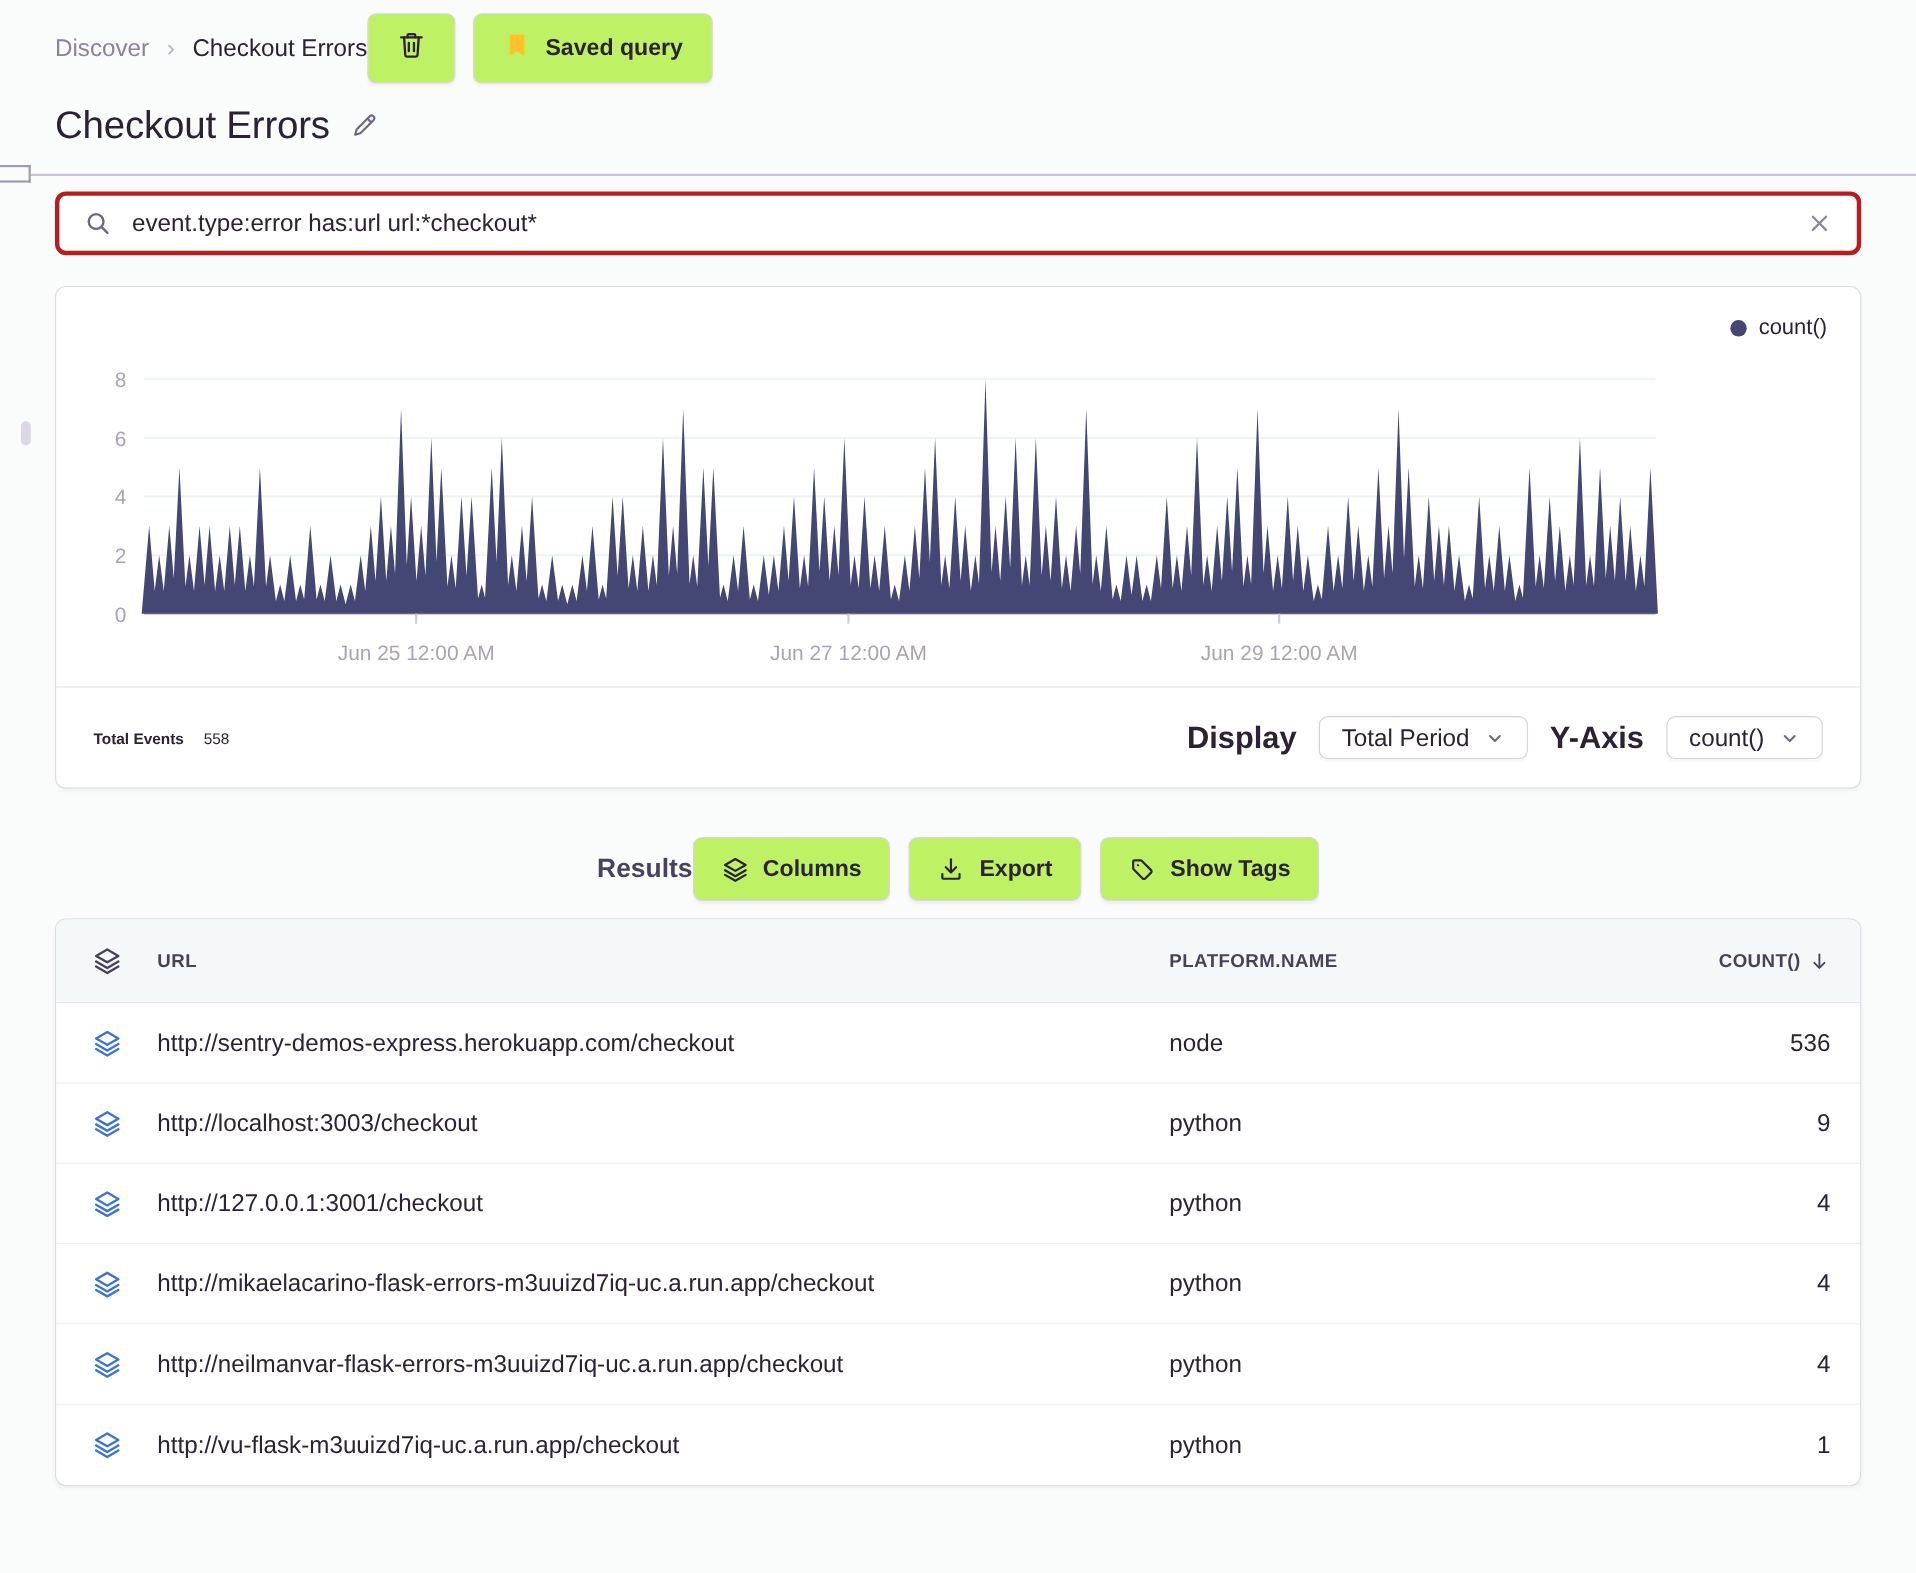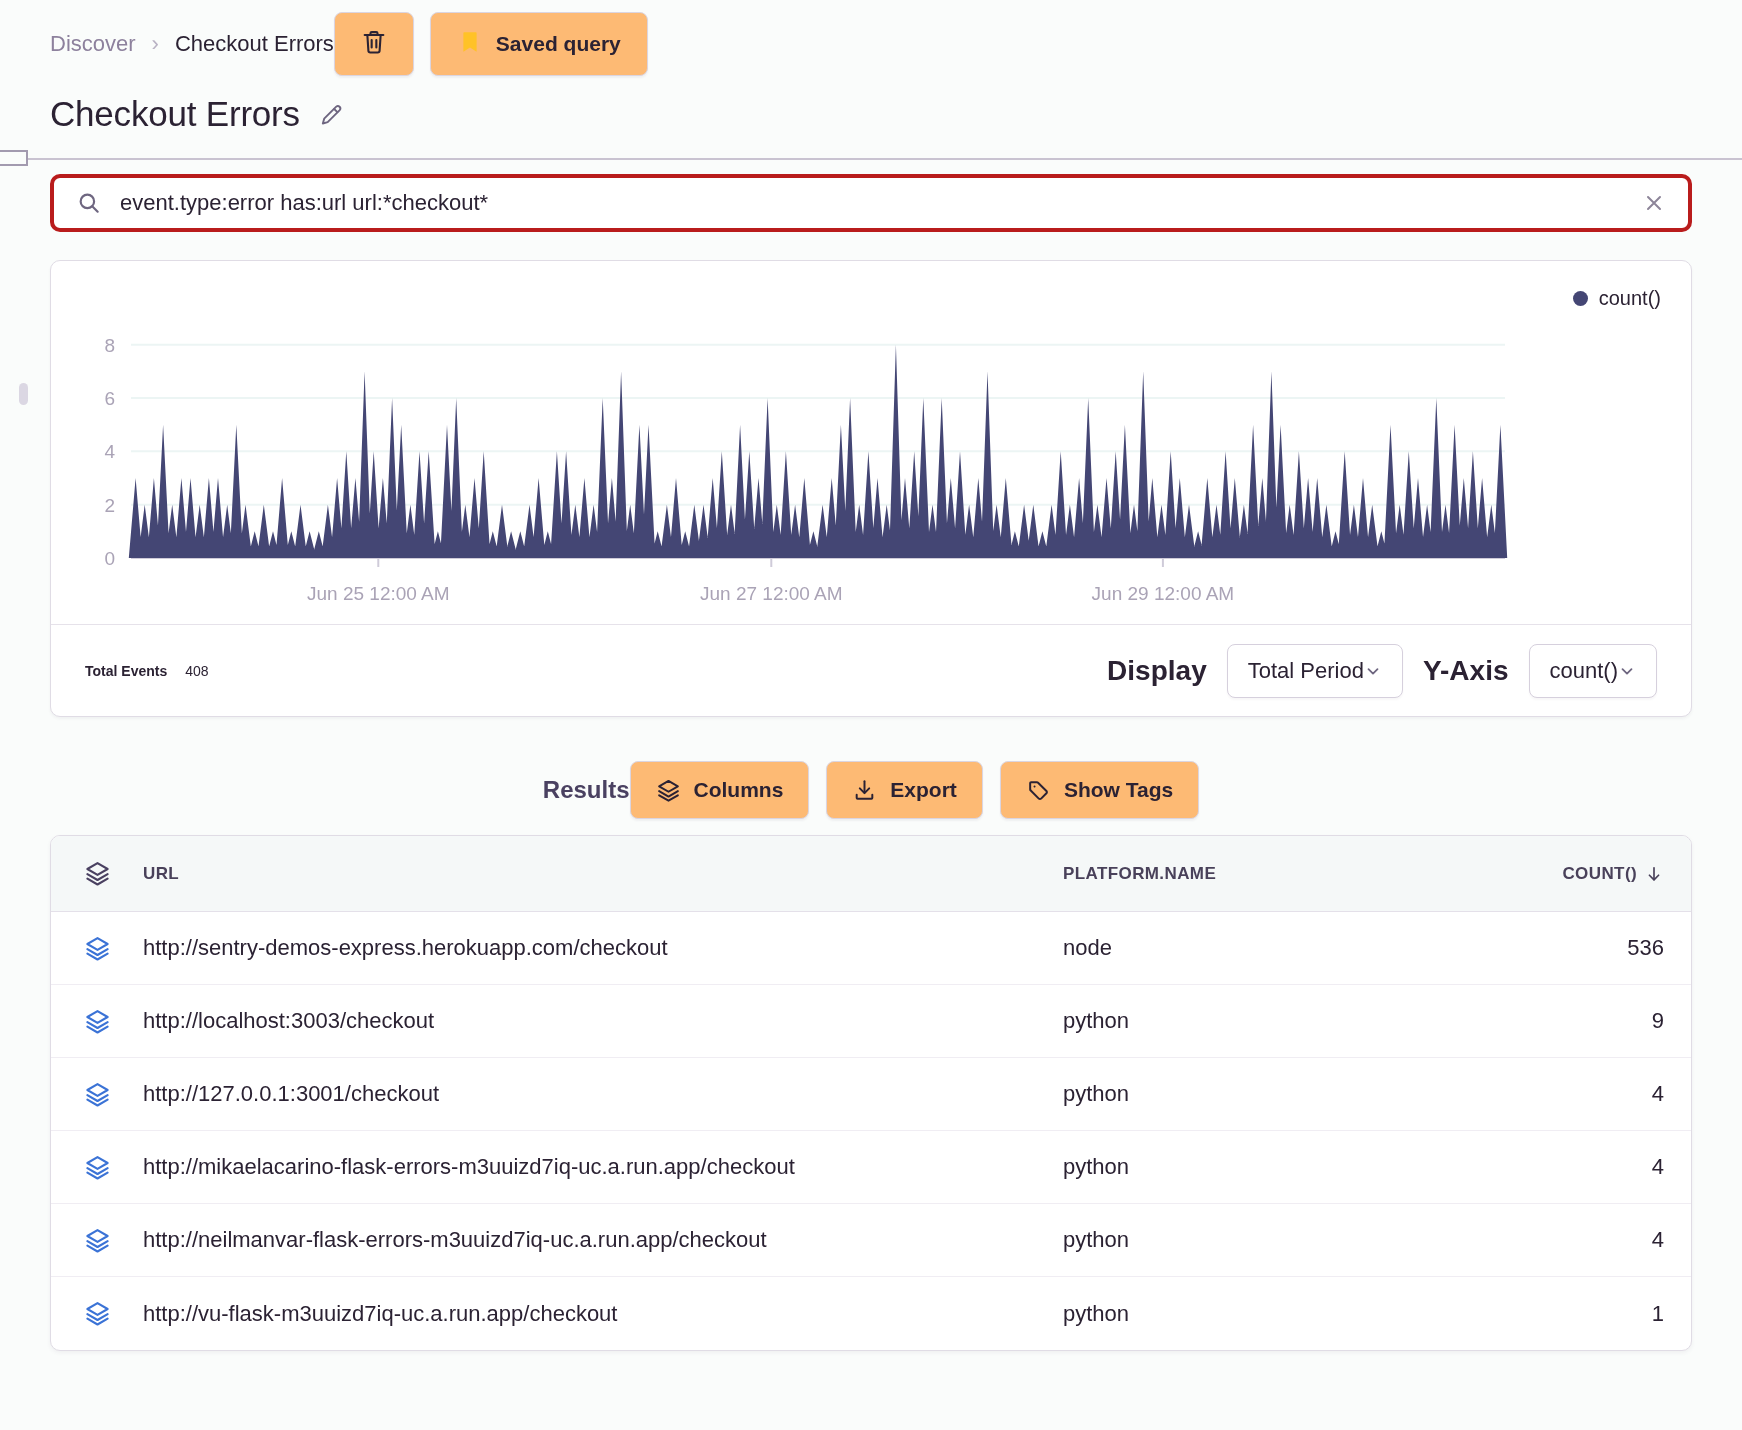--- a/index.html
+++ b/index.html
@@ -12,21 +12,21 @@
   .page { padding:0 50px; }
 
   
   .topbar { display:flex; align-items:center; padding-top:14px; height:74px; }
   .breadcrumb { display:flex; align-items:center; gap:16px; font-size:22px; }
   .crumb-root { color:#8d819d; cursor:pointer; }
   .crumb-sep { color:#b9b2c4; font-size:22px; }
   .crumb-current { color:#2b2233; }
   .top-actions { display:flex; gap:16px; }
   .btn {
-    background:#fdba74; border:1px solid #dbd5e0; border-radius:8px;
+    background:#bef264; border:1px solid #dbd5e0; border-radius:8px;
     box-shadow:0 2px 2px rgba(64,52,84,.06);
     display:inline-flex; align-items:center; justify-content:center;
     font-weight:700; font-size:21px; color:#2b2233; cursor:pointer; gap:13px;
   }
   .icon-btn { width:80px; height:64px; }
   .saved-btn { height:64px; padding:0 26px; }
 
   
   .title-row { margin-top:20px; display:flex; align-items:center; gap:18px; }
   .page-title { margin:0; font-size:35px; font-weight:400; color:#2b2233; letter-spacing:-.2px; }
@@ -55,22 +55,22 @@
     padding:26px 30px 2px; font-size:20px; color:#2b2233; }
   .legend-dot { width:15px; height:15px; border-radius:50%; }
   svg.chart { display:block; margin:0 22px; }
   .ytick, .xtick { font-family:"Liberation Sans", sans-serif; font-size:19px; fill:#aaa3b6; }
   .chart-footer { border-top:1px solid #e6e2ea; height:92px; margin-top:6px;
     display:flex; justify-content:space-between; align-items:center; padding:0 34px; }
   .total-events { font-size:14px; display:flex; align-items:baseline; gap:18px; }
   .total-label { font-weight:700; }
   .chart-controls { display:flex; align-items:center; gap:20px; }
   .control-label { font-weight:700; font-size:28px; }
-  .dropdown { display:flex; align-items:center; background:#fff; border:1px solid #d6d0dd;
-    border-radius:8px; height:54px; padding:0 20px; font-size:22px; color:#2b2233; cursor:pointer;
+  .dropdown { display:flex; align-items:center; gap:14px; background:#fff; border:1px solid #d6d0dd;
+    border-radius:8px; height:39px; padding:0 20px; font-size:22px; color:#2b2233; cursor:pointer;
     box-shadow:0 2px 2px rgba(64,52,84,.04); }
   .chev { color:#6e6680; display:flex; }
 
   
   .results-row { margin-top:44px; display:flex; justify-content:center; align-items:center; }
   .results-heading { margin:0; font-size:24px; font-weight:700; color:#4a4161; }
   .results-actions { display:flex; gap:17px; }
   .action-btn { height:58px; padding:0 25px; font-size:21px; }
   .action-btn .ic { display:flex; color:#2b2233; }
 
@@ -171,21 +171,21 @@
         <line x1="305.3" x2="305.3" y1="246" y2="255" stroke="#cfcbd9" stroke-width="2"></line>
         <text x="305.3" y="288" text-anchor="middle" class="xtick">Jun 25 12:00 AM</text>
         <line x1="698.3" x2="698.3" y1="246" y2="255" stroke="#cfcbd9" stroke-width="2"></line>
         <text x="698.3" y="288" text-anchor="middle" class="xtick">Jun 27 12:00 AM</text>
         <line x1="1089.9" x2="1089.9" y1="246" y2="255" stroke="#cfcbd9" stroke-width="2"></line>
         <text x="1089.9" y="288" text-anchor="middle" class="xtick">Jun 29 12:00 AM</text>
       </svg>
     <div class="chart-footer">
       <div class="total-events">
         <span class="total-label">Total Events</span>
-        <span>408</span>
+        <span>558</span>
       </div>
       <div class="chart-controls">
         <span class="control-label">Display</span>
         <div class="dropdown">
           <span>Total Period</span>
           <span class="chev">
             <svg width="18" height="18" viewBox="0 0 24 24" fill="none" stroke="currentColor" stroke-width="2.4" stroke-linecap="round" stroke-linejoin="round">
                 <path d="M6 9.5l6 6 6-6"></path>
               </svg>
           </span>

